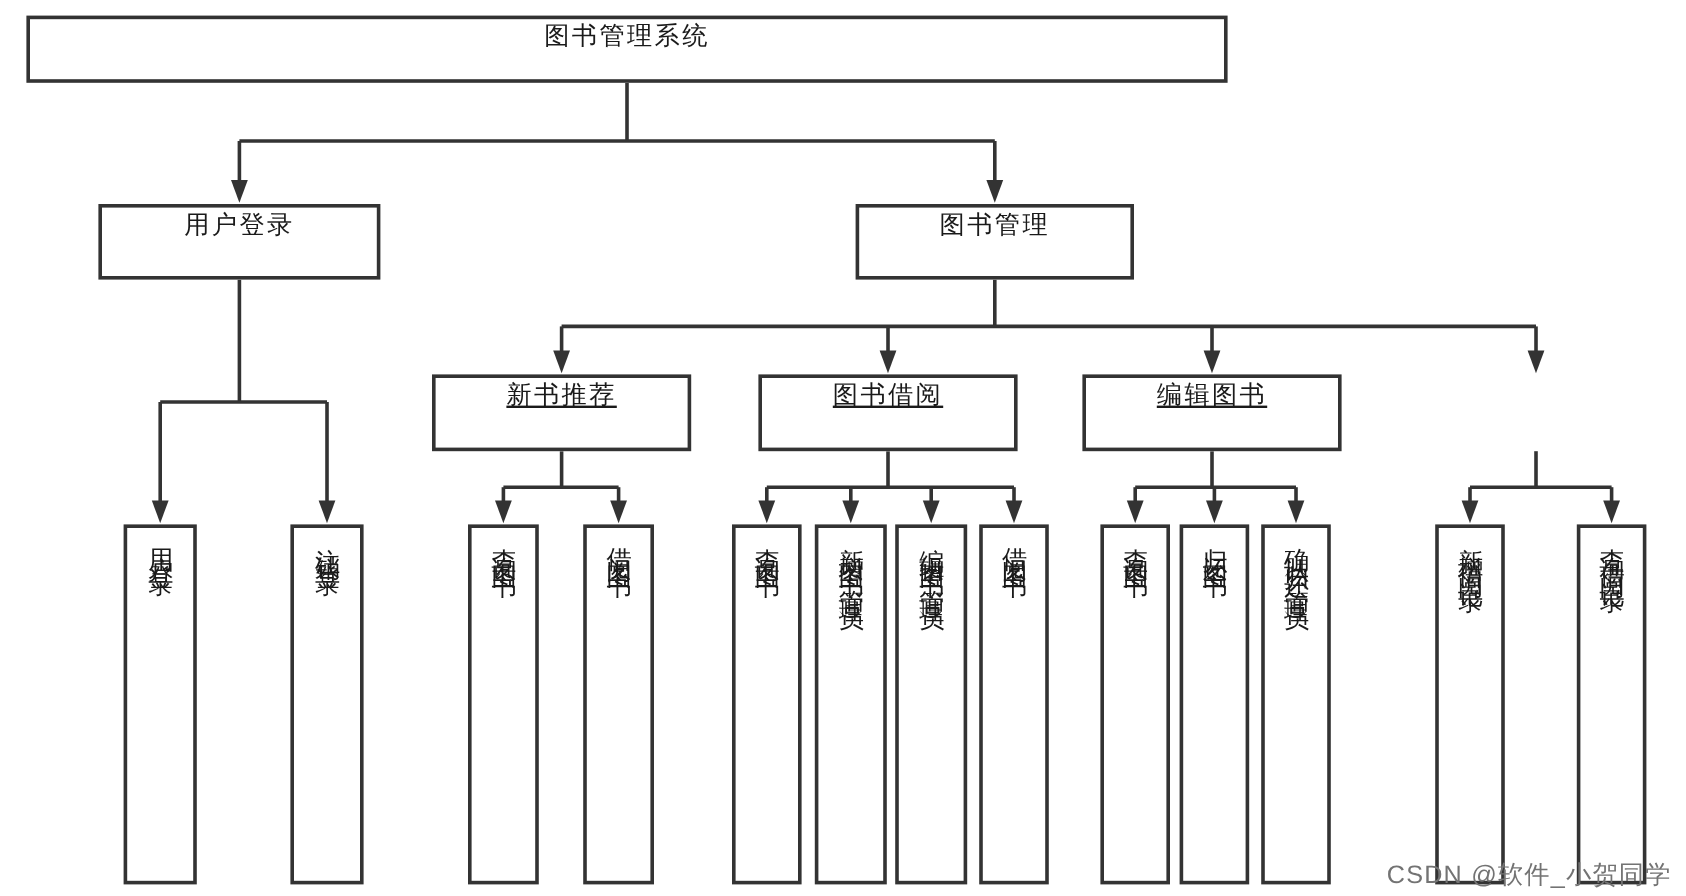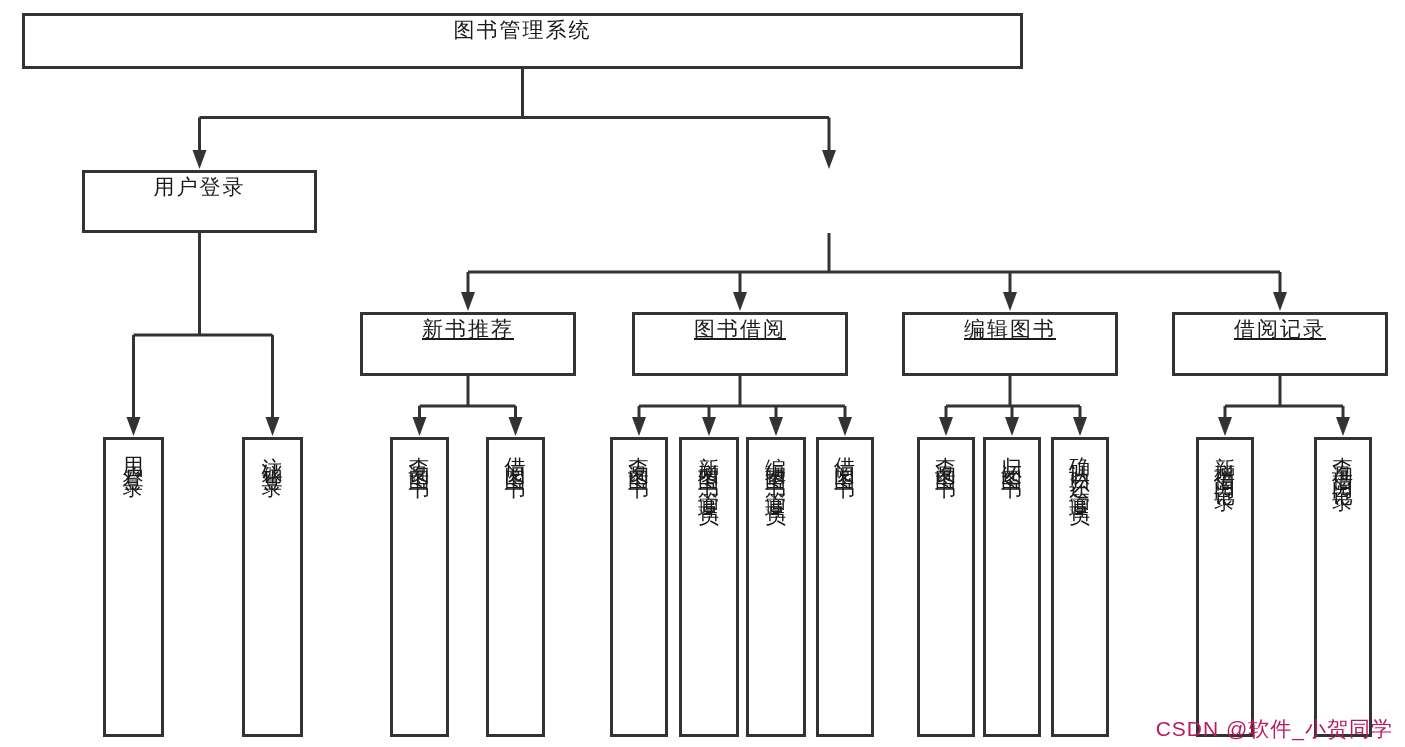--- a/index.html
+++ b/index.html
@@ -59,21 +59,21 @@
   .c1   { left: 917px;  width: 58px; }
   .c2   { left: 983px;  width: 58px; }
   .c3   { left: 1051px; width: 58px; }
   .rec1 { left: 1196px; width: 58px; }
   .rec2 { left: 1314px; width: 58px; }
   .watermark {
     position: absolute;
     right: 12px;
     bottom: 4px;
     font-size: 21px;
-    color: #be185d;
+    color: #737373;
     letter-spacing: 1px;
     white-space: nowrap;
   }
 </style>
 </head>
 <body>
 
 <div class="canvas">
 
   <svg class="connectors" viewBox="0 0 1405 747" xmlns="http://www.w3.org/2000/svg">
@@ -146,33 +146,33 @@
     </g>
   </svg>
 
   <div class="box root hbox">
     <span>图书管理系统</span>
   </div>
 
   <div class="box l2a hbox">
     <span>用户登录</span>
   </div>
+  <div class="box l2b hbox">
+    <span>图书管理</span>
+  </div>
 
   <div class="box l3 l3a hbox">
     <span>新书推荐</span>
   </div>
   <div class="box l3 l3b hbox">
     <span>图书借阅</span>
   </div>
   <div class="box l3 l3c hbox">
     <span>编辑图书</span>
   </div>
-  <div class="box l3 l3d hbox">
-    <span>借阅记录</span>
-  </div>
 
   <div class="box leaf ul1">
     <span class="vtext">用户登录</span>
   </div>
   <div class="box leaf ul2">
     <span class="vtext">注销登录</span>
   </div>
 
   <div class="box leaf r1">
     <span class="vtext">查询图书</span>

